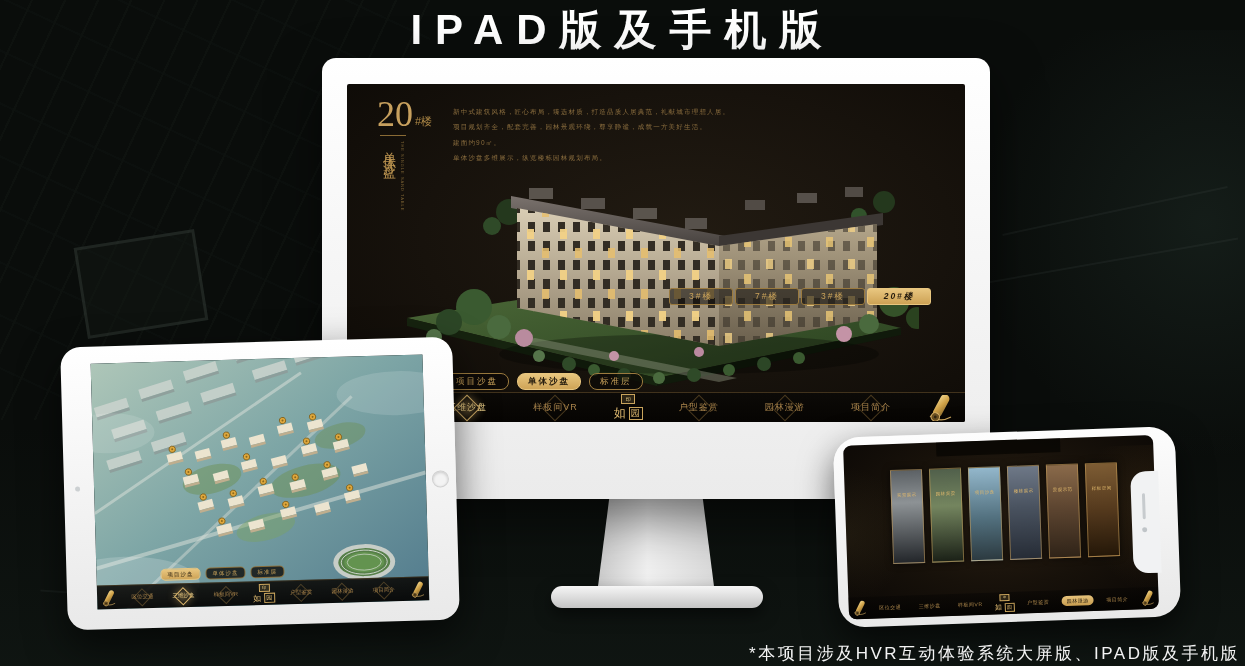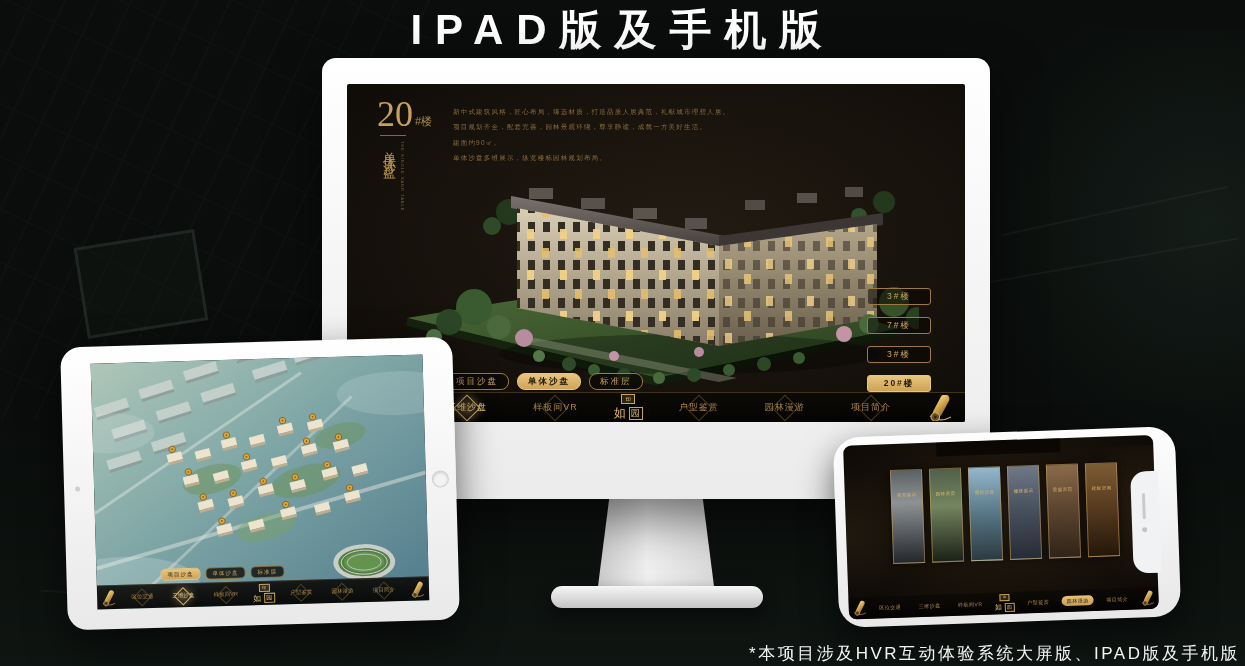--- a/index.html
+++ b/index.html
@@ -22,21 +22,21 @@
   .bg-l3{left:40px;top:600px;width:300px;transform:rotate(4deg);}
 
   
   .title{position:absolute;top:2px;left:0;width:100%;text-align:center;color:#ffffff;
     font-size:42px;font-weight:bold;letter-spacing:13px;}
   .footnote{position:absolute;right:5px;bottom:1px;color:#f4f4f4;font-size:17px;letter-spacing:2.5px;z-index:9;}
 
   
   .fbtn{min-width:50px;height:15px;line-height:15px;text-align:center;font-size:8.5px;letter-spacing:2px;
     color:#c9a25a;border:1px solid #9b7a3e;border-radius:3px;background:rgba(10,8,5,.55);padding:0 6px;}
-  .fbtn.sel{background:linear-gradient(180deg,#e8c67f,#cda255);color:#241b0d;border-color:#e8c67f;font-weight:bold;}
+  .fbtn.sel{background:linear-gradient(180deg,#e8c67f,#cda255);color:#241b0d;border-color:#e8c67f;font-weight:bold;font-style:italic;}
   .tab{height:15px;line-height:15px;padding:0 10px;font-size:8.5px;letter-spacing:2px;color:#c9a25a;
     border:1px solid #9b7a3e;border-radius:8px;background:rgba(12,9,6,.7);}
   .tab.sel{background:linear-gradient(180deg,#e8c67f,#cfa457);color:#241b0d;border-color:#e8c67f;font-weight:bold;}
   .nav-item{position:relative;font-size:9px;letter-spacing:1px;color:#a8834b;padding:2px 10px;white-space:nowrap;}
   .nav-item::before{content:"";position:absolute;left:50%;top:50%;width:17px;height:17px;
     transform:translate(-50%,-50%) rotate(45deg);border:1px solid rgba(176,138,70,.38);}
   .nav-item.sel{color:#f2d68e;}
   .nav-item.sel::before{border-color:#d9b36a;background:radial-gradient(circle,rgba(217,179,106,.38),rgba(217,179,106,.05));
     box-shadow:0 0 8px rgba(217,179,106,.45);}
   .logo{display:flex;flex-direction:column;align-items:center;color:#e3bd72;}
@@ -60,21 +60,21 @@
   .floor-no{font-family:"Liberation Serif","DejaVu Serif",serif;font-size:36px;line-height:36px;}
   .floor-suffix{font-size:11px;margin-top:18px;margin-left:2px;color:#b08a47;}
   .floor-rule{width:26px;height:1px;background:#8a6b35;margin:3px 0 5px 3px;}
   .floor-vert{display:flex;margin-left:3px;}
   .floor-title{writing-mode:vertical-rl;font-family:"Liberation Serif","DejaVu Serif",serif;
     font-size:13px;letter-spacing:5px;color:#b9924f;}
   .floor-en{writing-mode:vertical-rl;font-size:4px;letter-spacing:1px;color:#7a6133;margin-left:2px;}
   .desc{position:absolute;left:106px;top:20px;width:446px;color:#8a6d3e;font-size:6.5px;
     letter-spacing:1.2px;line-height:2.35;}
   .bsvg{position:absolute;left:42px;top:58px;width:530px;height:245px;}
-  .floor-btns{position:absolute;right:34px;top:204px;display:flex;flex-direction:column;gap:12px;align-items:stretch;}
+  .floor-btns{position:absolute;right:34px;top:204px;display:flex;flex-direction:row;gap:2px;align-items:stretch;}
   .m-tabs{position:absolute;left:98px;top:289px;display:flex;gap:8px;}
   .m-nav{position:absolute;left:0;bottom:0;width:100%;height:30px;box-sizing:border-box;
     background:linear-gradient(180deg,#0c0a07,#060402);border-top:1px solid rgba(201,159,90,.3);
     display:flex;align-items:center;justify-content:space-between;padding:0 12px 0 4px;}
   .scroll{width:26px;height:26px;flex:none;}
 
   
   .tablet{position:absolute;left:64px;top:342px;width:392px;height:283px;z-index:3;transform:rotate(-1.6deg);
     background:linear-gradient(180deg,#ffffff,#e9e9e9);border-radius:20px;box-shadow:0 16px 40px rgba(0,0,0,.6);}
   .t-screen{position:absolute;left:30px;top:17px;width:332px;height:246px;overflow:hidden;background:#27403f;}

